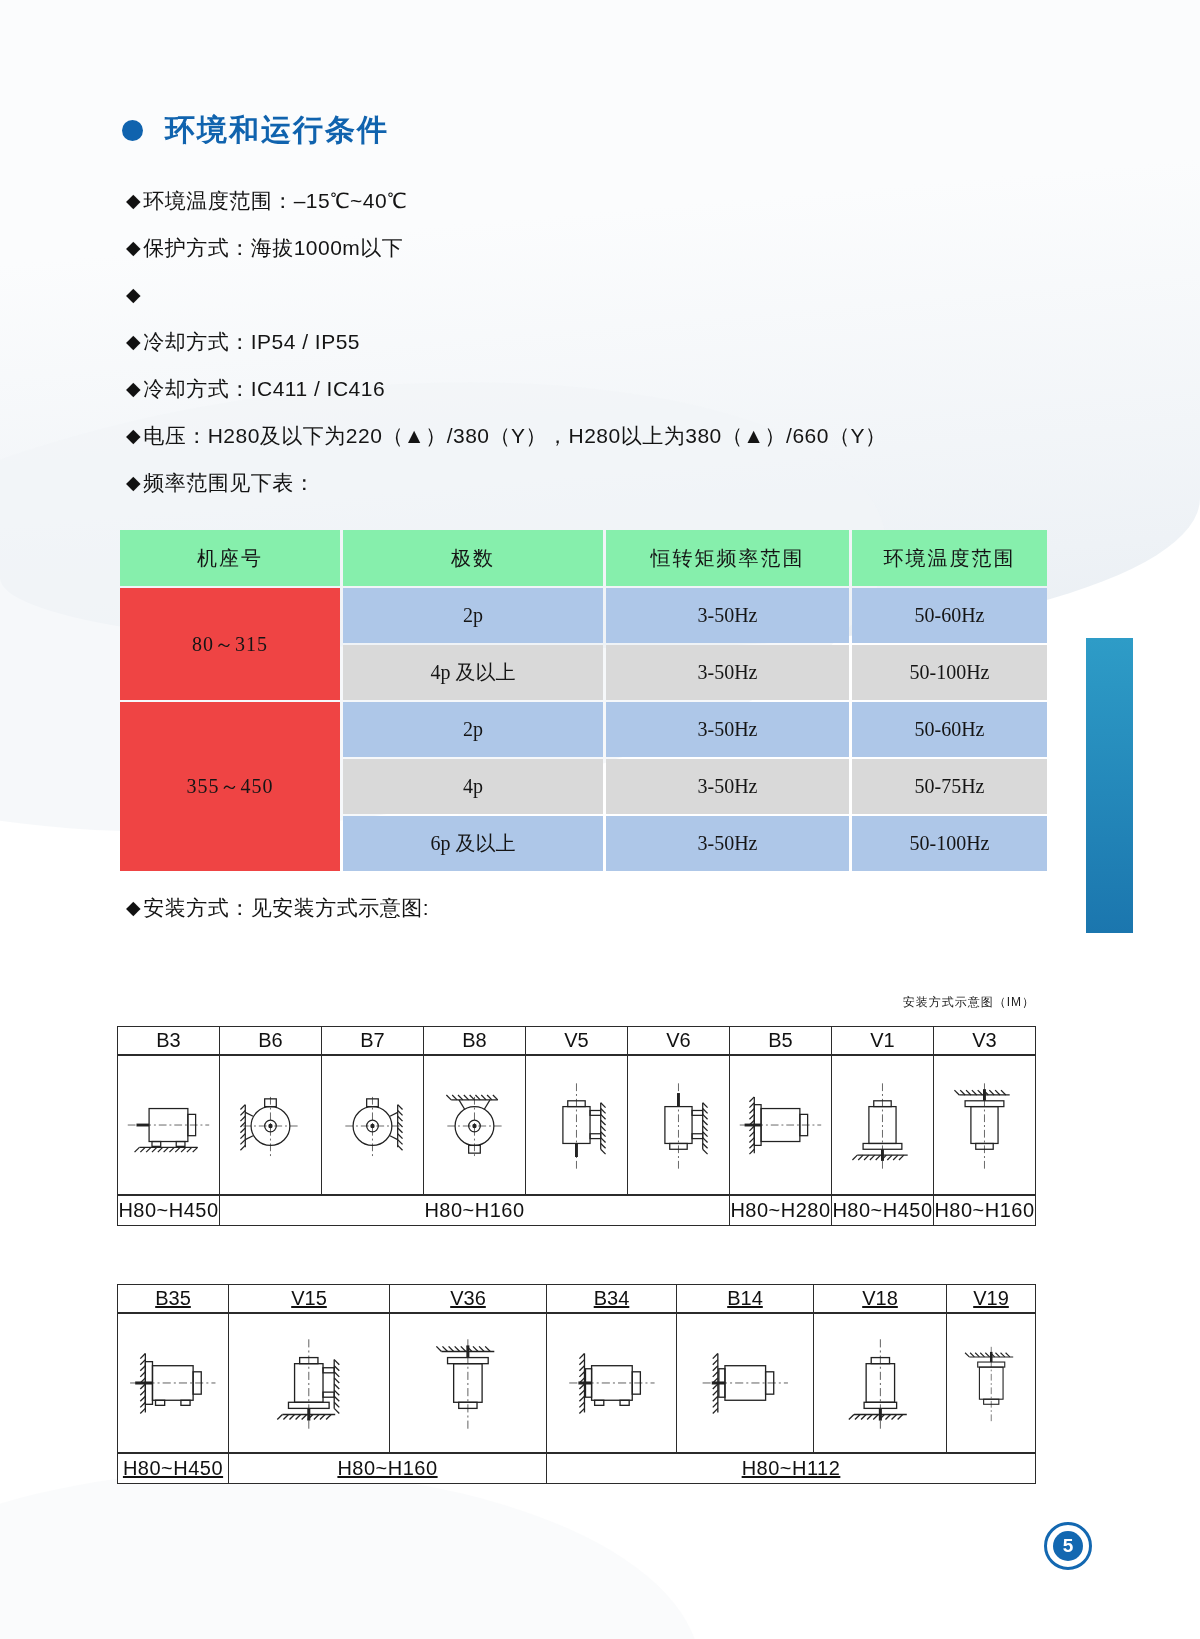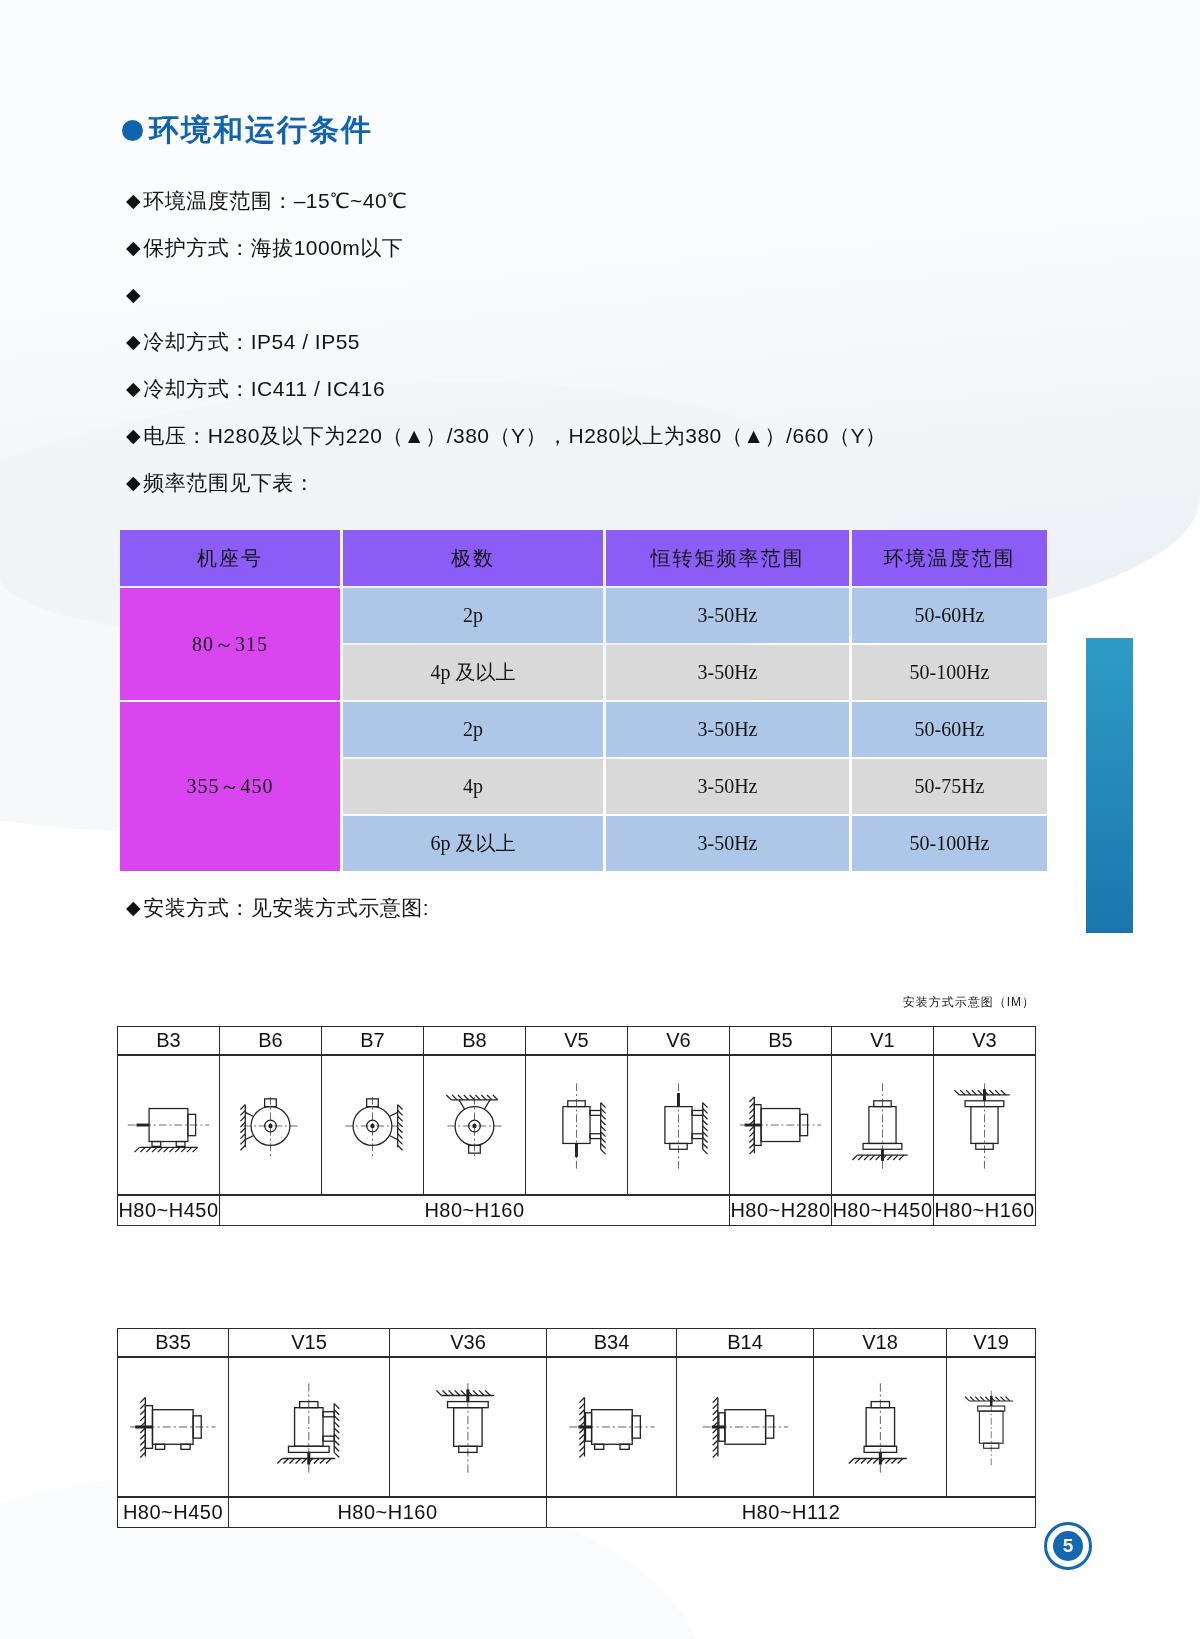--- a/index.html
+++ b/index.html
@@ -11,49 +11,49 @@
           border-radius:0 0 48% 36% / 0 0 150px 70px;}
   .bg-mid{position:absolute;top:392px;left:-260px;width:1150px;height:430px;z-index:0;
           background:#f1f4f8;border-radius:50%;transform:rotate(-7deg);opacity:.65;}
   .bg-bot{position:absolute;top:1470px;left:-200px;width:900px;height:400px;z-index:0;
           background:#f5f7fa;border-radius:50%;opacity:.5;}
   .right-bar{position:absolute;left:1086px;top:638px;width:47px;height:295px;z-index:1;
              background:linear-gradient(180deg,#2e9cc7 0%,#1b76ae 100%);}
   .content{position:absolute;inset:0;z-index:2;}
 
   
-  .section-title{position:absolute;top:110px;left:122px;display:flex;align-items:center;gap:6px;}
+  .section-title{position:absolute;top:110px;left:122px;display:flex;align-items:center;gap:22px;}
   .title-dot{width:21px;height:21px;border-radius:50%;background:#1063ae;display:inline-block;}
   .section-title h1{margin:0;font-size:30px;font-weight:bold;color:#1063ae;letter-spacing:2px;}
 
   
   .conditions{position:absolute;top:186px;left:126px;margin:0;padding:0;list-style:none;width:940px;}
   .conditions li{display:flex;align-items:flex-start;margin-bottom:18px;height:29px;
                  font-size:21px;line-height:29px;letter-spacing:0.5px;color:#141414;}
   .diamond{font-size:19px;line-height:29px;margin-right:2px;color:#111;}
 
   
   .freq-table{position:absolute;top:528px;left:117px;width:918px;
               border-collapse:separate;border-spacing:3px 2px;table-layout:fixed;
               font-family:"Liberation Serif","DejaVu Serif",serif;font-size:20px;color:#151515;}
-  .freq-table th{background:#8b5cf6;height:54px;font-weight:normal;vertical-align:middle;text-align:center;letter-spacing:2px;}
+  .freq-table th{background:#86efac;height:54px;font-weight:normal;vertical-align:middle;text-align:center;letter-spacing:2px;}
   .freq-table td{height:53px;vertical-align:middle;text-align:center;}
   .freq-table td.tone-blue{background:#aec7e8;}
   .freq-table td.tone-gray{background:#d9d9d9;}
-  .freq-table td.frame-cell{background:#d946ef;letter-spacing:1px;}
+  .freq-table td.frame-cell{background:#ef4444;letter-spacing:1px;}
 
   
   .mount-note{position:absolute;top:893px;left:126px;display:flex;align-items:flex-start;
               font-size:21px;line-height:29px;letter-spacing:0.5px;color:#141414;}
   .diagram-title{position:absolute;top:994px;left:117px;width:918px;text-align:right;
                  font-size:12px;color:#1c1c1c;letter-spacing:1px;}
   .mount-table{position:absolute;left:117px;width:918px;border-collapse:collapse;table-layout:fixed;
                background:#ffffff;font-size:20px;color:#111;}
   .mount-table.t1{top:1026px;}
-  .mount-table.t2{top:1328px;}
+  .mount-table.t2{top:1284px;text-decoration:underline;}
   .mount-table th,.mount-table td{border:1.6px solid #2b2b2b;padding:0;text-align:center;vertical-align:middle;}
   .mount-table th{height:27px;font-weight:normal;border-bottom-width:2.4px;font-family:"Liberation Sans",sans-serif;}
   .mount-table td.diag{height:138px;background:#fff;}
   .mount-table td.range{height:29px;border-top-width:2.4px;letter-spacing:0.5px;}
   .mount-svg{width:96%;height:126px;display:block;margin:4px auto 2px auto;
              stroke:#222;fill:none;stroke-width:1.3;}
 
   
   .page-badge{position:absolute;left:1044px;top:1522px;width:42px;height:42px;border-radius:50%;
               border:3px solid #1368b1;background:#ffffff;display:flex;align-items:center;justify-content:center;}

